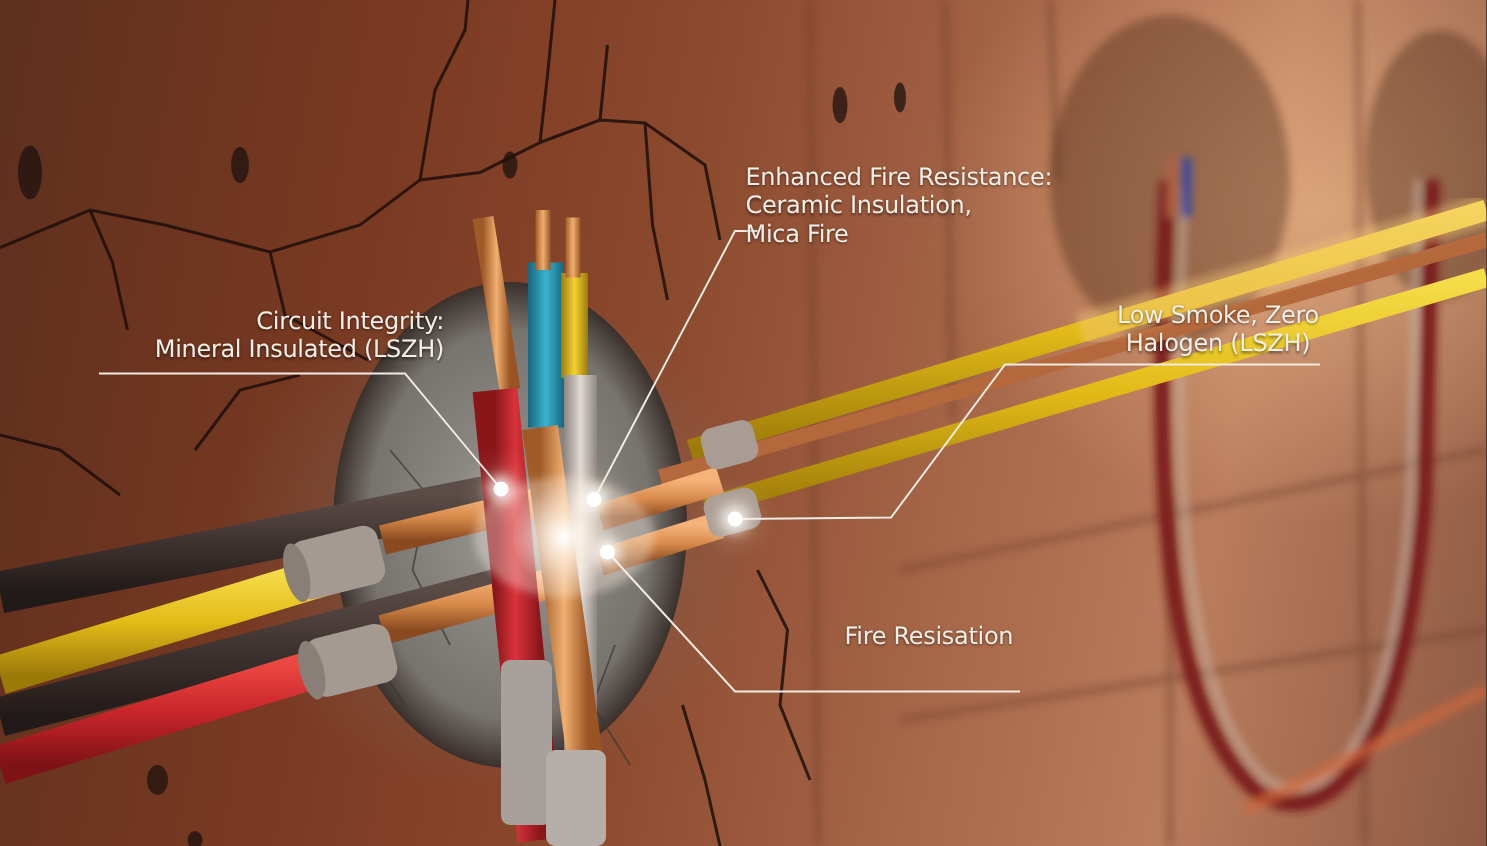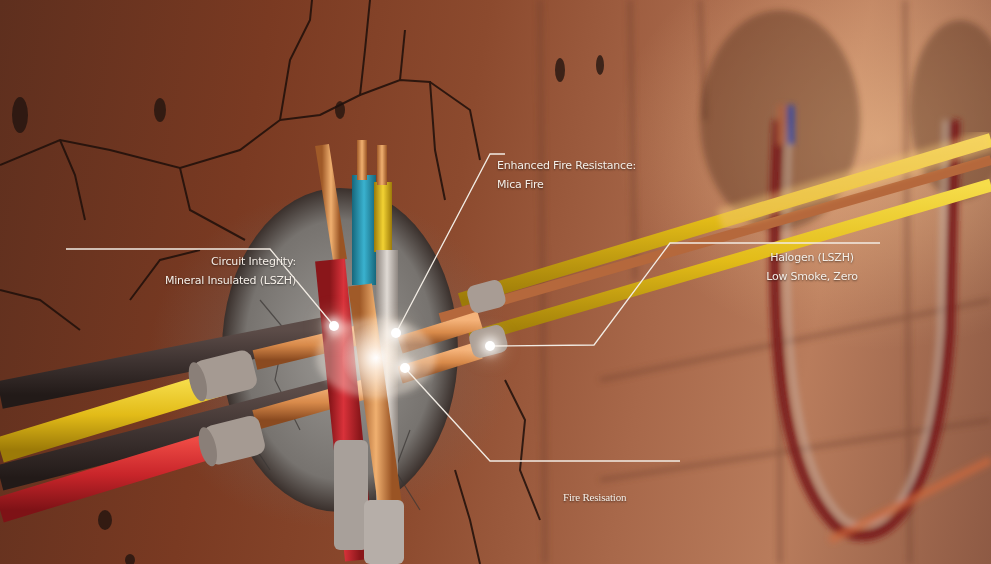--- a/index.html
+++ b/index.html
@@ -9,32 +9,31 @@
     background:
       radial-gradient(ellipse 260px 240px at 330px 360px, rgba(120,120,118,0.55), rgba(120,120,118,0) 70%),
       radial-gradient(ellipse 380px 300px at 880px 140px, rgba(250,200,150,0.55), rgba(250,200,150,0) 70%),
       linear-gradient(100deg, #5e2f1e 0%, #7a3a22 25%, #8c4a2e 45%, #a8684a 65%, #b97c5c 80%, #8e5a44 100%);
   }
   .bg-svg { position: absolute; left: 0; top: 0; }
   .label {
     position: absolute;
     font-family: "DejaVu Sans", sans-serif;
     color: #f5efe8;
-    font-size: 11px;
+    font-size: 16px;
     line-height: 19px;
     text-shadow: 0 1px 2px rgba(0,0,0,0.55);
     white-space: nowrap;
     letter-spacing: -0.2px;
-    margin-top: 48px;
   }
   .label .line { display: block; }
   .lbl-circuit { left: 66px; top: 204px; text-align: right; width: 230px; }
   .lbl-enhanced { left: 497px; top: 108px; text-align: left; }
   .lbl-lszh { left: 742px; top: 200px; text-align: center; width: 140px; }
-  .lbl-fire { left: 563px; top: 440px; font-family: Liberation Serif, serif; }
+  .lbl-fire { left: 563px; top: 414px; }
   .dot {
     position: absolute; width: 10px; height: 10px; border-radius: 50%;
     background: #ffffff;
     box-shadow: 0 0 8px 4px rgba(255,255,255,0.75), 0 0 18px 8px rgba(255,235,210,0.35);
     transform: translate(-50%, -50%);
   }
   .glow {
     position: absolute; left: 376px; top: 358px; width: 70px; height: 70px;
     border-radius: 50%; transform: translate(-50%, -50%);
     background: radial-gradient(circle, rgba(255,255,255,1) 0%, rgba(255,245,235,0.7) 25%, rgba(255,230,210,0) 70%);
@@ -233,25 +232,26 @@
   <div class="dot" style="left:490px; top:346px;"></div>
   <div class="dot" style="left:405px; top:368px;"></div>
 
   <div class="label lbl-circuit">
     <span class="line">Circuit Integrity:</span>
     <span class="line">Mineral Insulated (LSZH)</span>
   </div>
 
   <div class="label lbl-enhanced">
     <span class="line">Enhanced Fire Resistance:</span>
+    <span class="line">Ceramic Insulation,</span>
     <span class="line">Mica Fire</span>
   </div>
 
   <div class="label lbl-lszh">
+    <span class="line">Low Smoke, Zero</span>
     <span class="line">Halogen (LSZH)</span>
-    <span class="line">Low Smoke, Zero</span>
   </div>
 
   <div class="label lbl-fire">
     <span class="line">Fire Resisation</span>
   </div>
 
 </div>
 
 </body></html>

